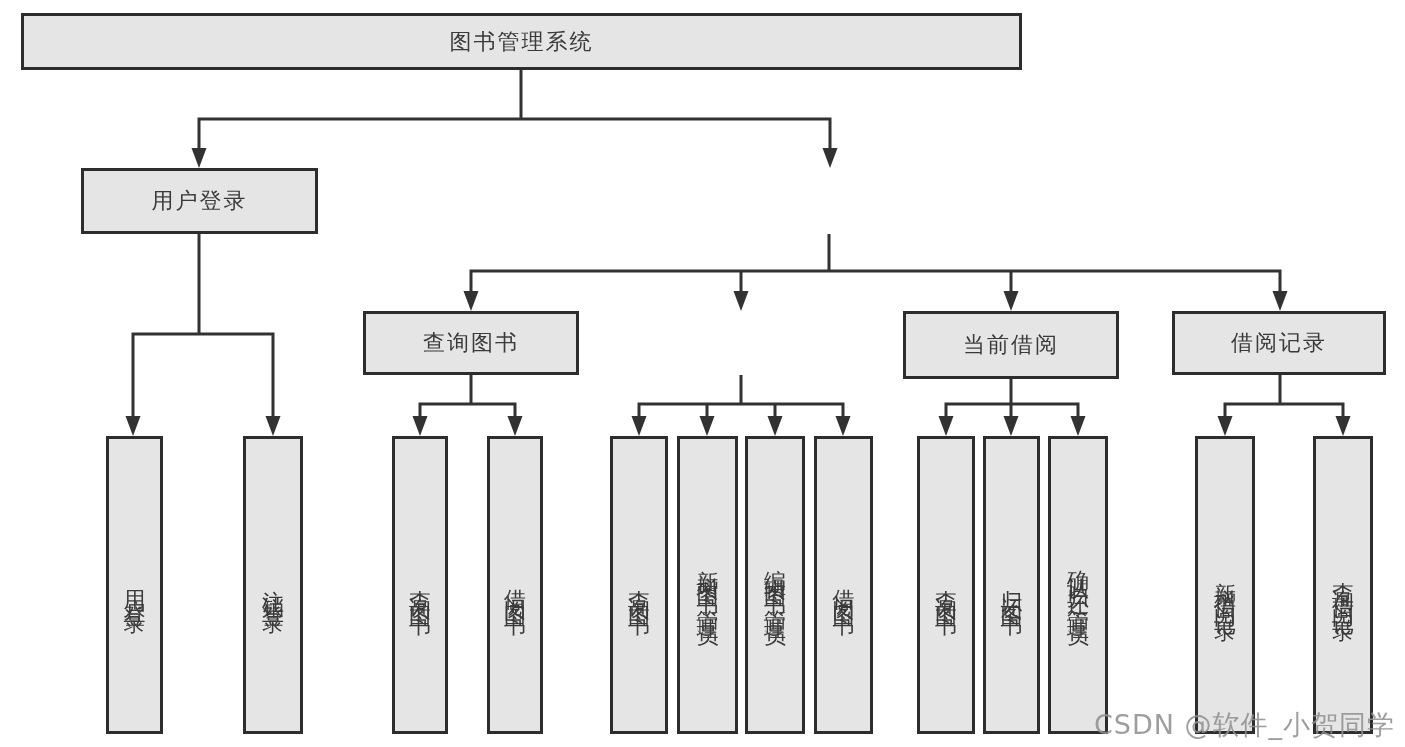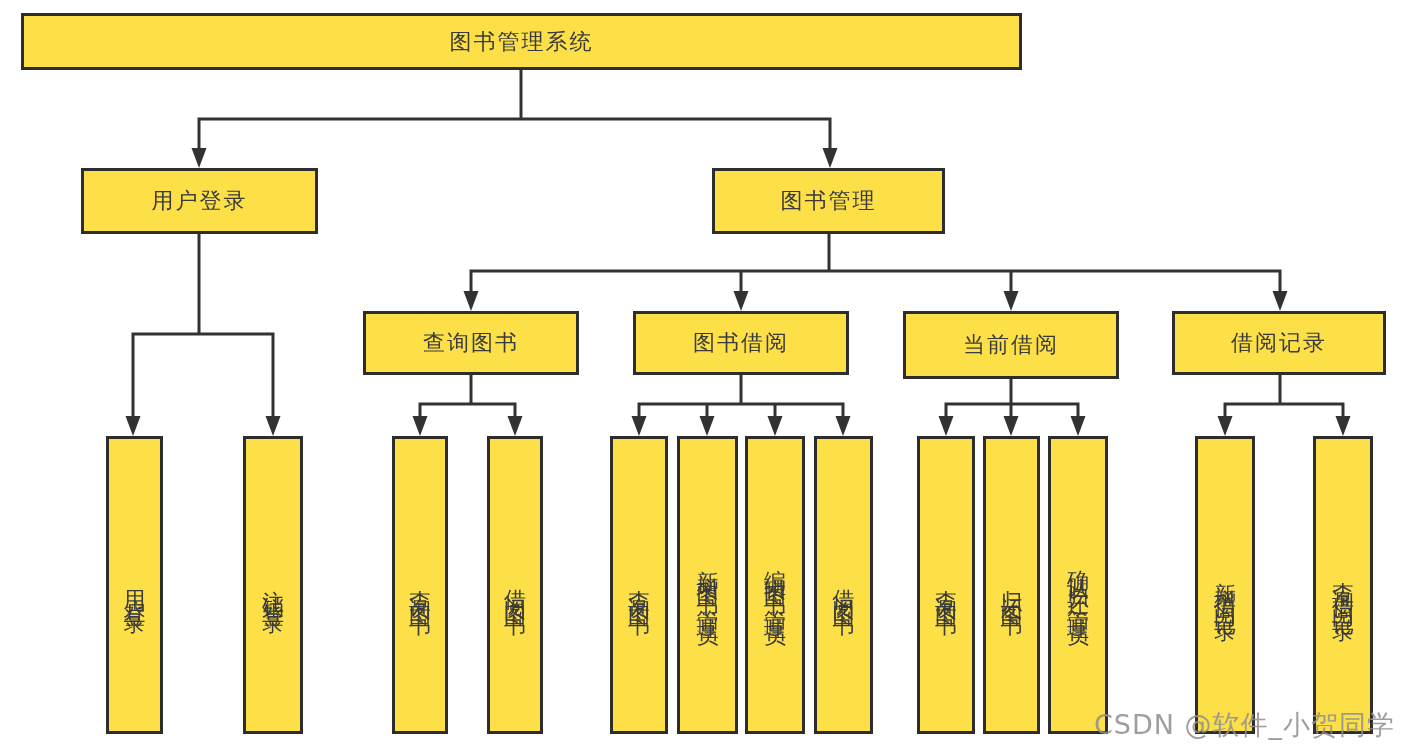--- a/index.html
+++ b/index.html
@@ -8,21 +8,21 @@
     width:1405px;height:747px;
     background:#ffffff;
     font-family:"DejaVu Sans","Liberation Sans",sans-serif;
     overflow:hidden;
   }
   .wires{position:absolute;left:0;top:0;z-index:1;}
   .node{
     position:absolute;
     box-sizing:border-box;
     border:3px solid #2d2d2d;
-    background:#fde047;
+    background:#e5e5e5;
     display:flex;align-items:center;justify-content:center;
     color:#3a3a3a;
     z-index:2;
     text-align:right;
   }
   .h{font-size:22px;letter-spacing:2px;line-height:1;}
   .v{
     writing-mode:vertical-rl;
     text-orientation:mixed;
     font-size:22px;
@@ -85,29 +85,23 @@
     "></path>
   </svg>
 
   <div class="node h" style="left:21px;top:13px;width:1001px;height:57px">
     <span>图书管理系统</span>
   </div>
 
   <div class="node h" style="left:81px;top:168px;width:237px;height:66px">
     <span>用户登录</span>
   </div>
-  <div class="node h" style="left:712px;top:168px;width:233px;height:66px">
-    <span>图书管理</span>
-  </div>
 
   <div class="node h" style="left:363px;top:311px;width:216px;height:64px">
     <span>查询图书</span>
-  </div>
-  <div class="node h" style="left:633px;top:311px;width:216px;height:64px">
-    <span>图书借阅</span>
   </div>
   <div class="node h" style="left:903px;top:311px;width:216px;height:68px">
     <span>当前借阅</span>
   </div>
   <div class="node h" style="left:1172px;top:311px;width:214px;height:64px">
     <span>借阅记录</span>
   </div>
 
   <div class="node v" style="left:106px;top:436px;width:57px;height:298px">
     <span>用户登录</span>

